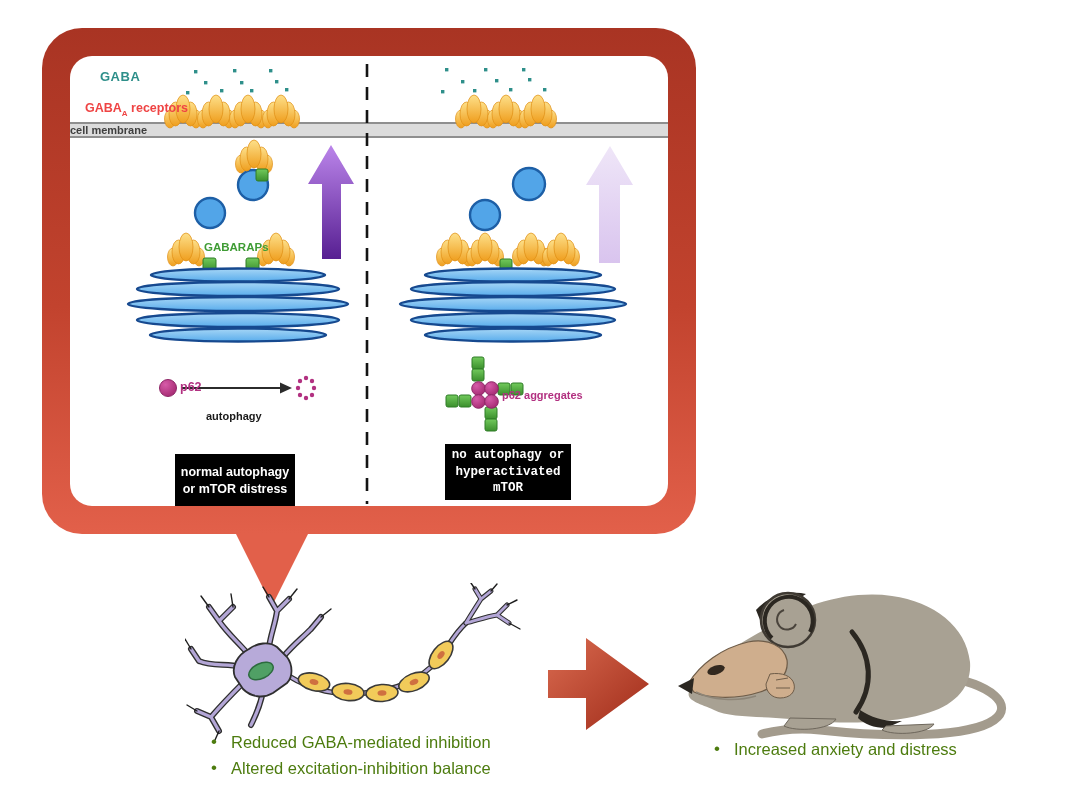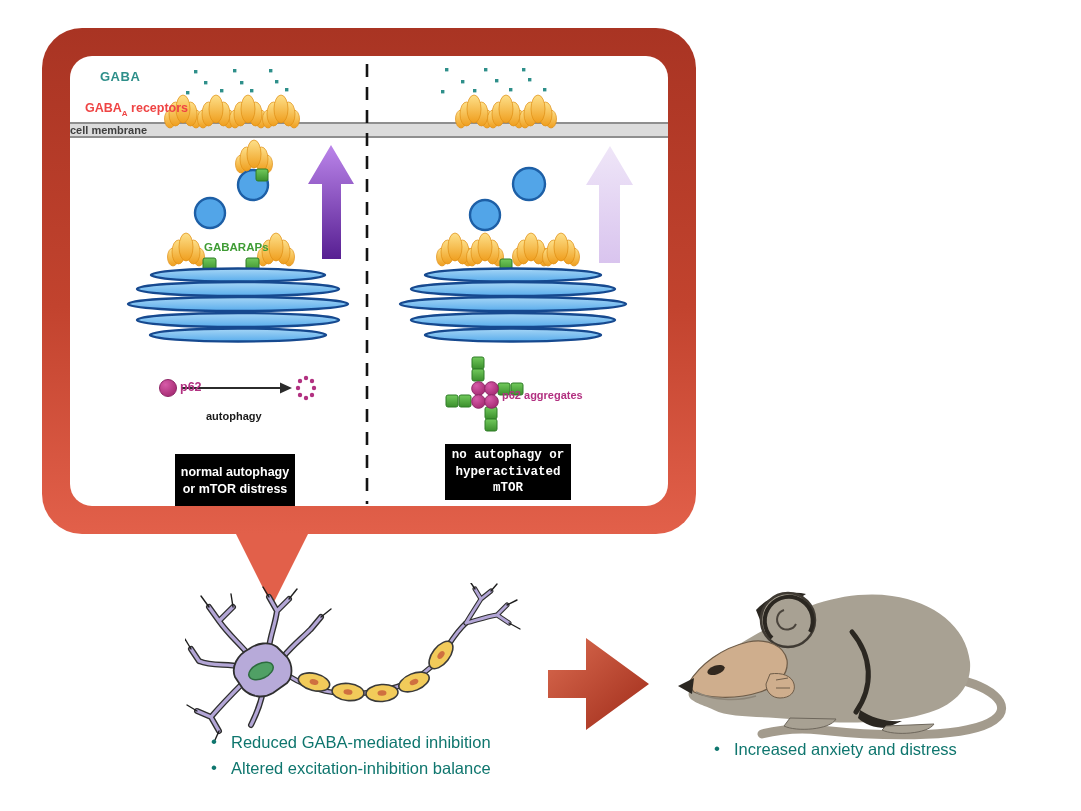--- a/index.html
+++ b/index.html
@@ -26,21 +26,21 @@
   .lbl-autophagy{left:136px;top:340px;font-size:11px;font-weight:600;color:#1a1a1a;margin-top:14px;}
   .lbl-aggregates{left:432px;top:333px;font-size:11px;font-weight:700;color:#b23181;}
   .caption-box{position:absolute;background:#000;color:#fff;display:flex;flex-direction:column;
                justify-content:center;align-items:center;text-align:center;
                font-size:12.5px;font-weight:700;line-height:1.35;}
   .caption-left{left:105px;top:398px;width:120px;height:54px;}
   .caption-right{left:375px;top:388px;width:126px;height:56px;font-family:Liberation Mono, monospace;}
   
   .art{position:absolute;}
   
-  .bullets{position:absolute;margin:0;padding:0;list-style:none;font-size:16.5px;color:#0f766e;}
+  .bullets{position:absolute;margin:0;padding:0;list-style:none;font-size:16.5px;color:#4d7c0f;}
   .bullets li{margin:0 0 7px 0;position:relative;padding-left:26px;}
   .bullets li::before{content:"•";position:absolute;left:6px;top:-1px;font-size:17px;}
   .bullets-neuron{left:205px;top:733px;}
   .bullets-mouse{left:708px;top:740px;}
 </style>
 </head>
 <body>
 
 <div class="canvas">
 

